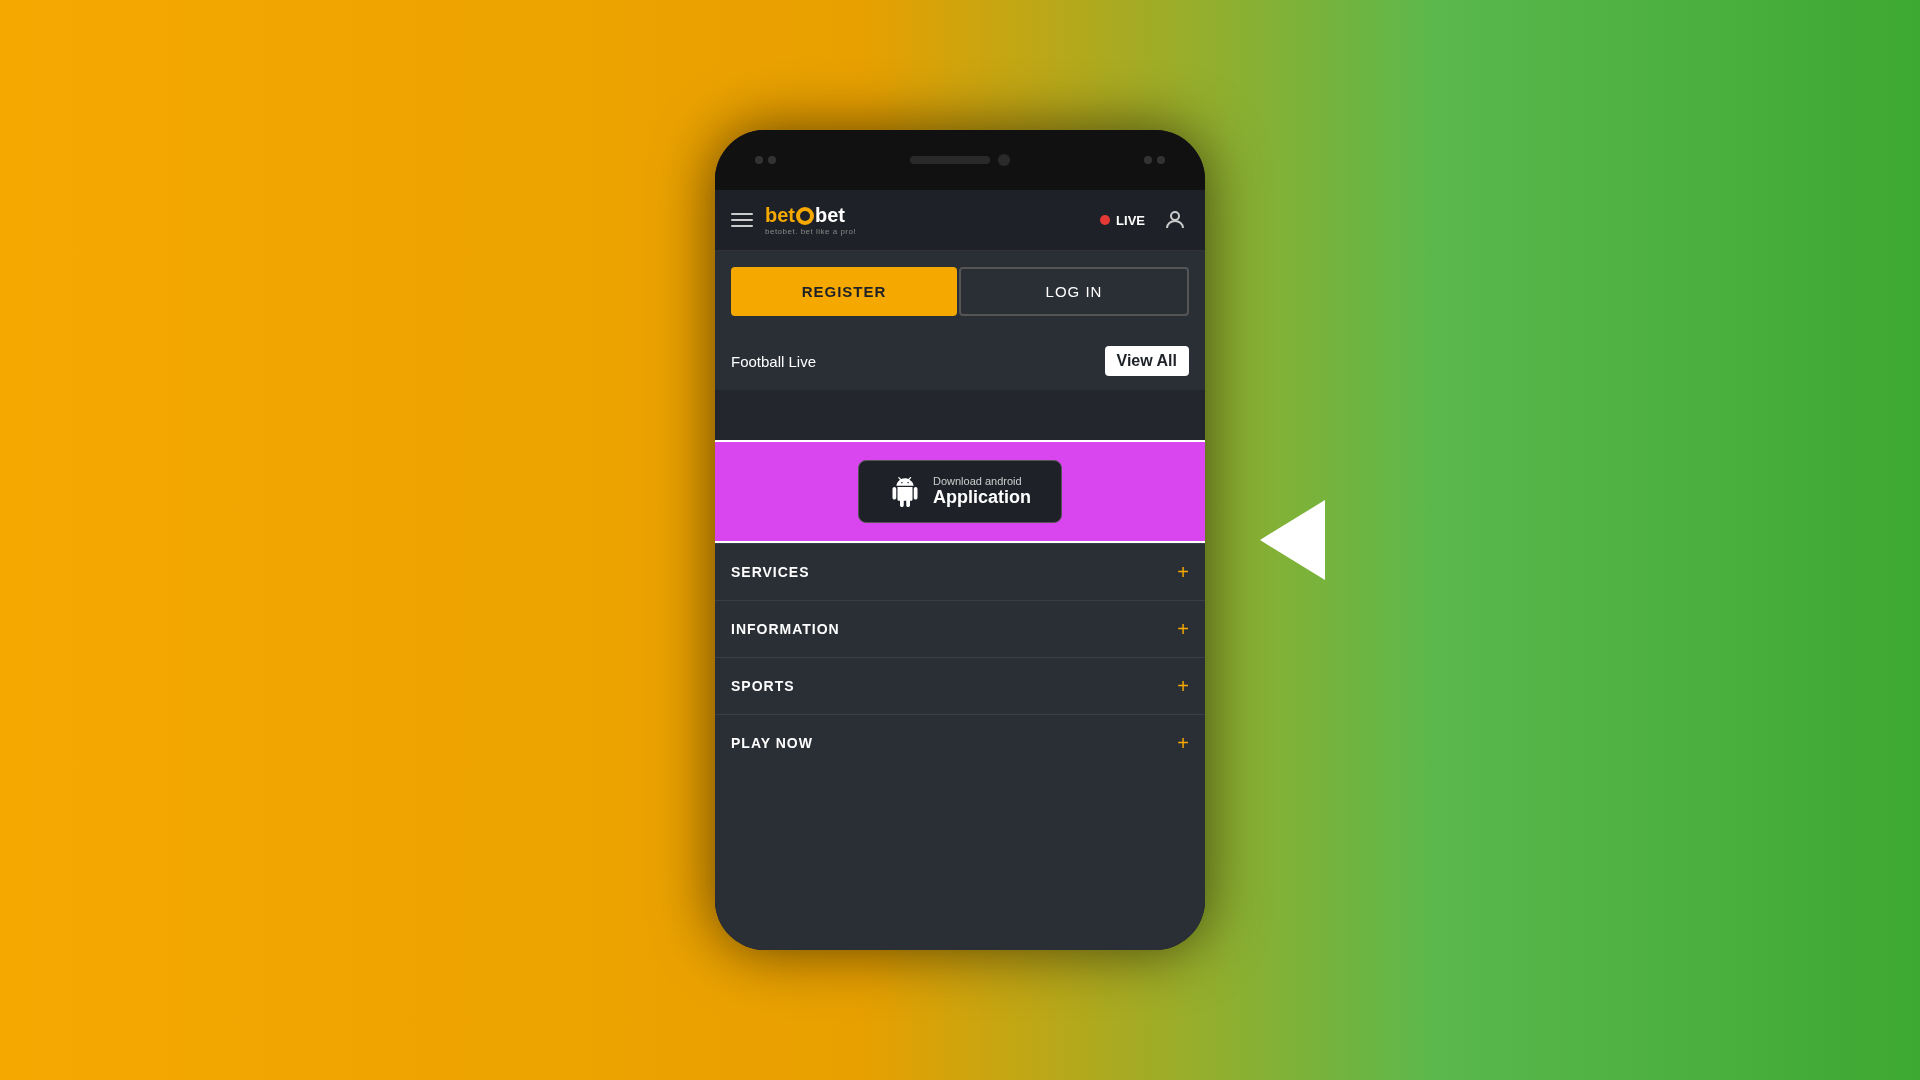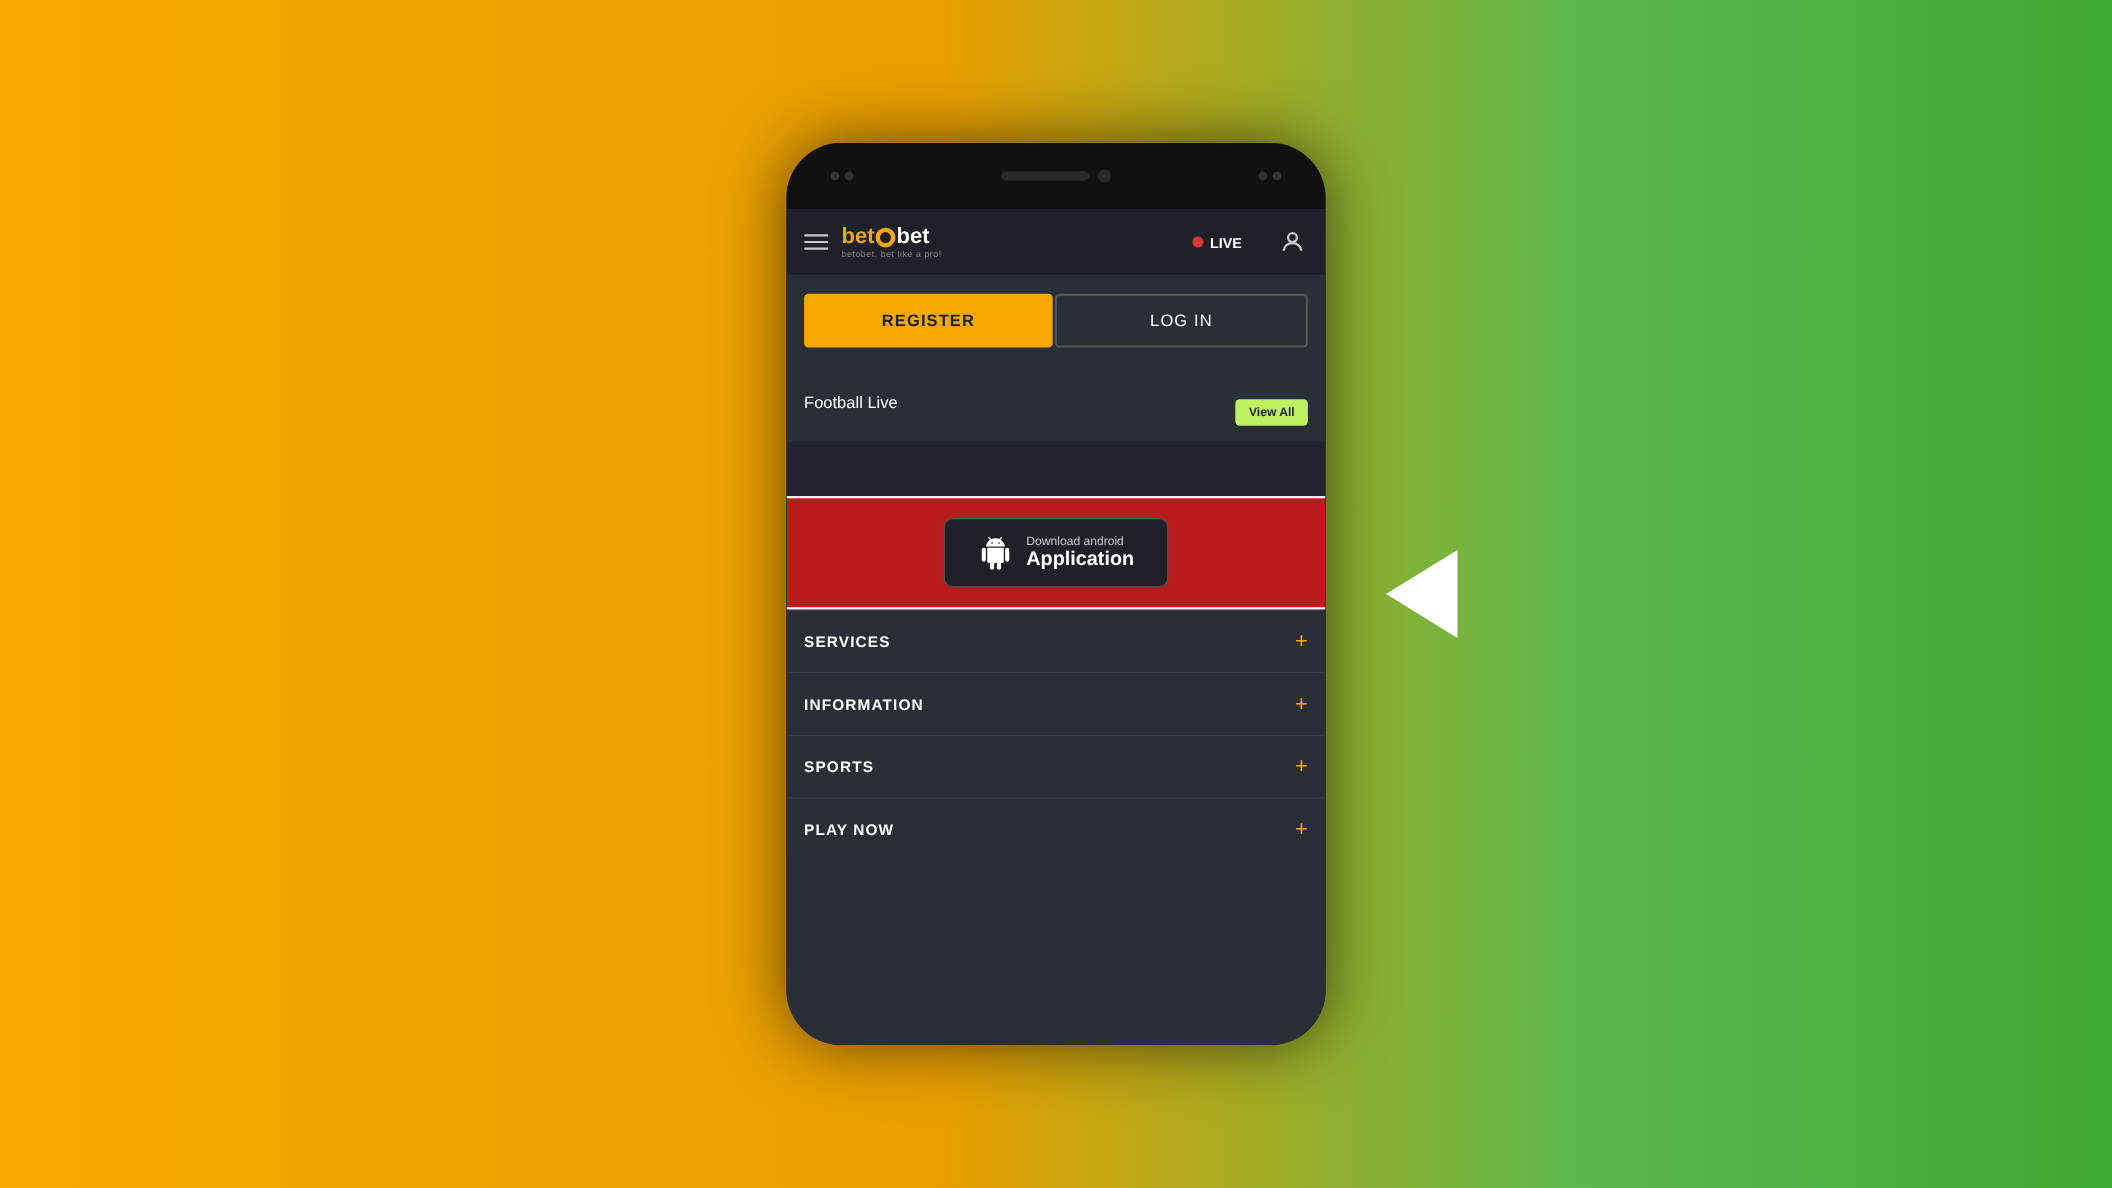--- a/index.html
+++ b/index.html
@@ -164,21 +164,21 @@
 
     .logo-tagline {
       font-size: 8px;
       color: #888;
       letter-spacing: 0.5px;
     }
 
     .header-right {
       display: flex;
       align-items: center;
-      gap: 32px;
+      gap: 16px;
     }
 
     .live-indicator {
       display: flex;
       align-items: center;
       gap: 6px;
       font-size: 13px;
       color: #fff;
       font-weight: bold;
     }
@@ -245,40 +245,39 @@
       background: #2a2e35;
     }
 
     .football-live-title {
       color: #fff;
       font-size: 15px;
       font-weight: normal;
     }
 
     .view-all-btn {
-      background: #bef264;
+      background: #ffffff;
       color: #1e2228;
       border: none;
       padding: 6px 12px;
       border-radius: 4px;
-      font-size: 11px;
-      font-weight: bold;
-      cursor: pointer;
-      margin-top: 17px;
+      font-size: 16px;
+      font-weight: bold;
+      cursor: pointer;
     }
 
     
     .content-band {
       background: #23272d;
       height: 50px;
     }
 
     
     .download-section {
-      background: #b91c1c;
+      background: #d946ef;
       padding: 20px 16px;
       display: flex;
       align-items: center;
       justify-content: center;
       position: relative;
     }
 
     
     .highlight-box {
       position: absolute;

